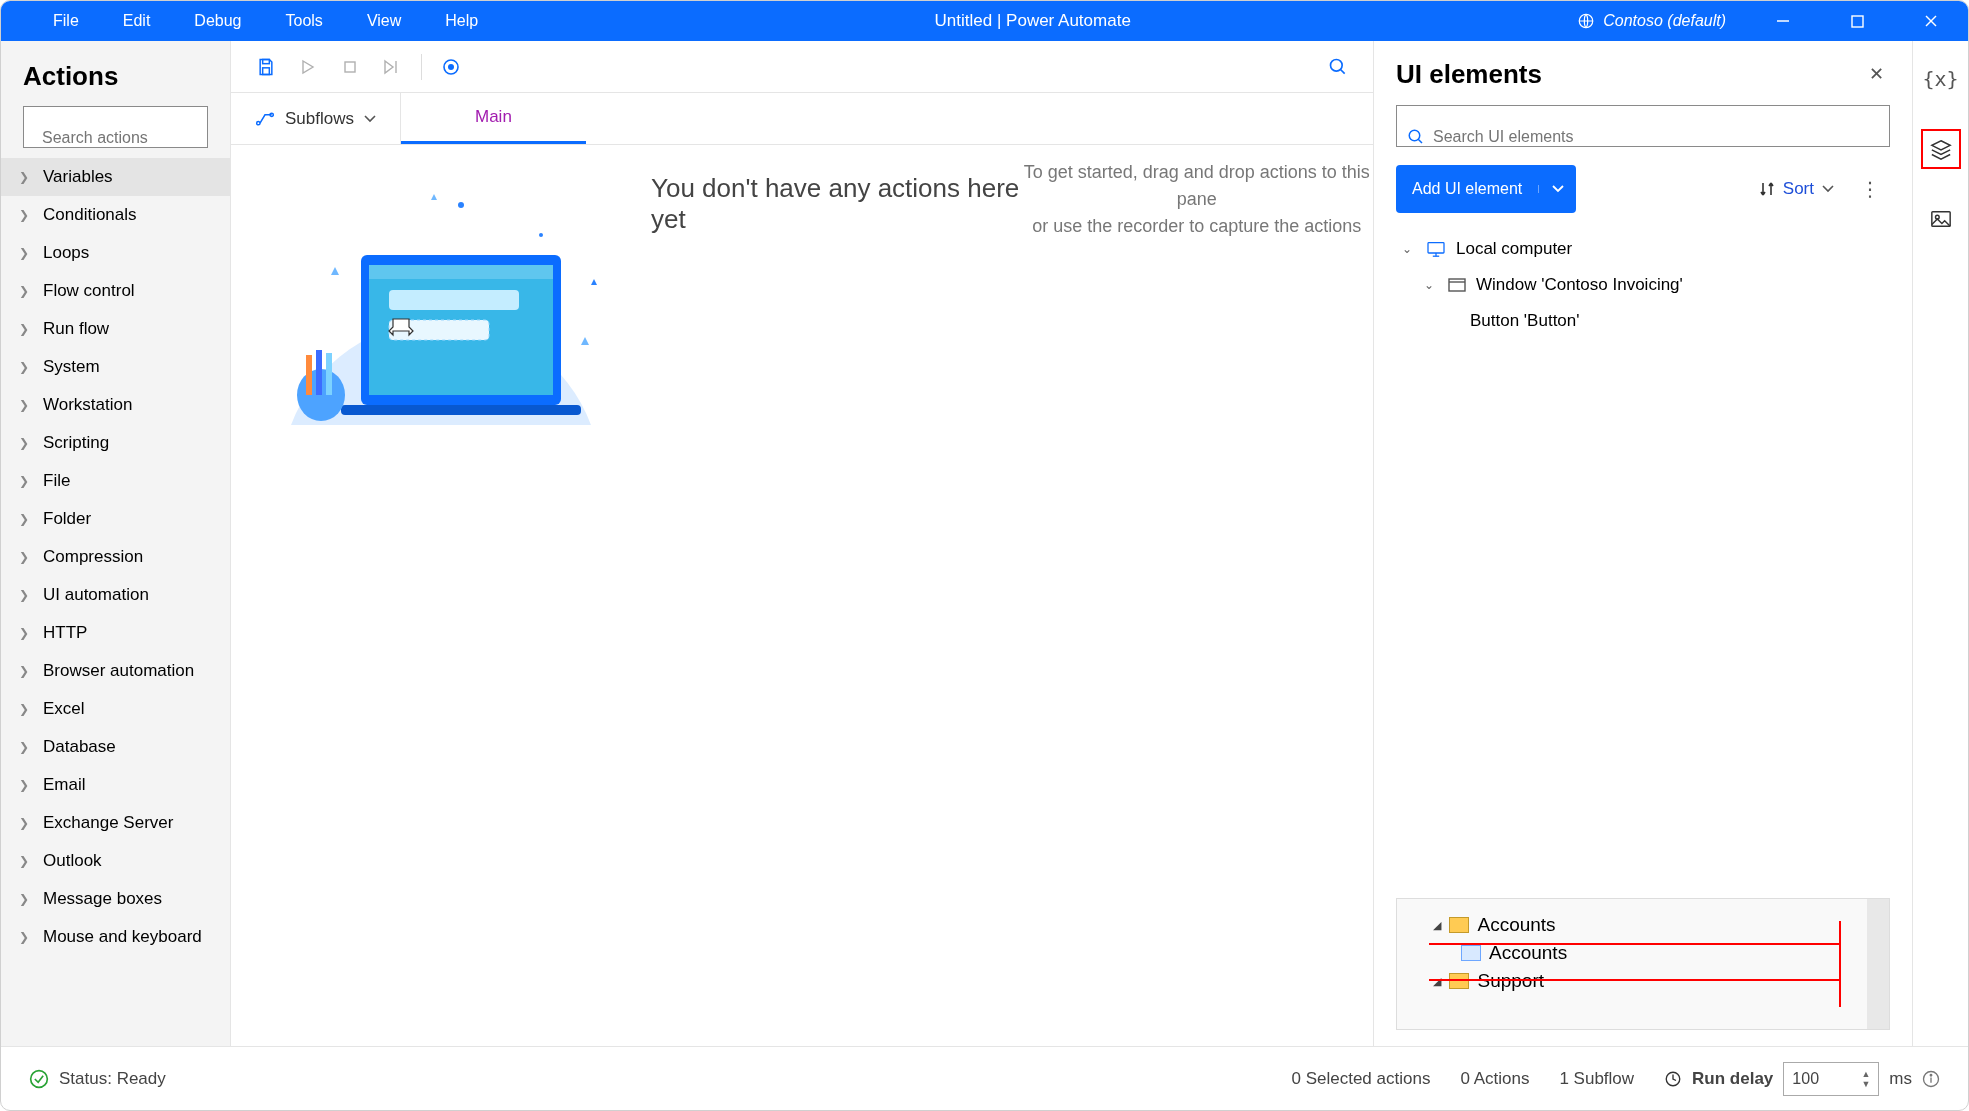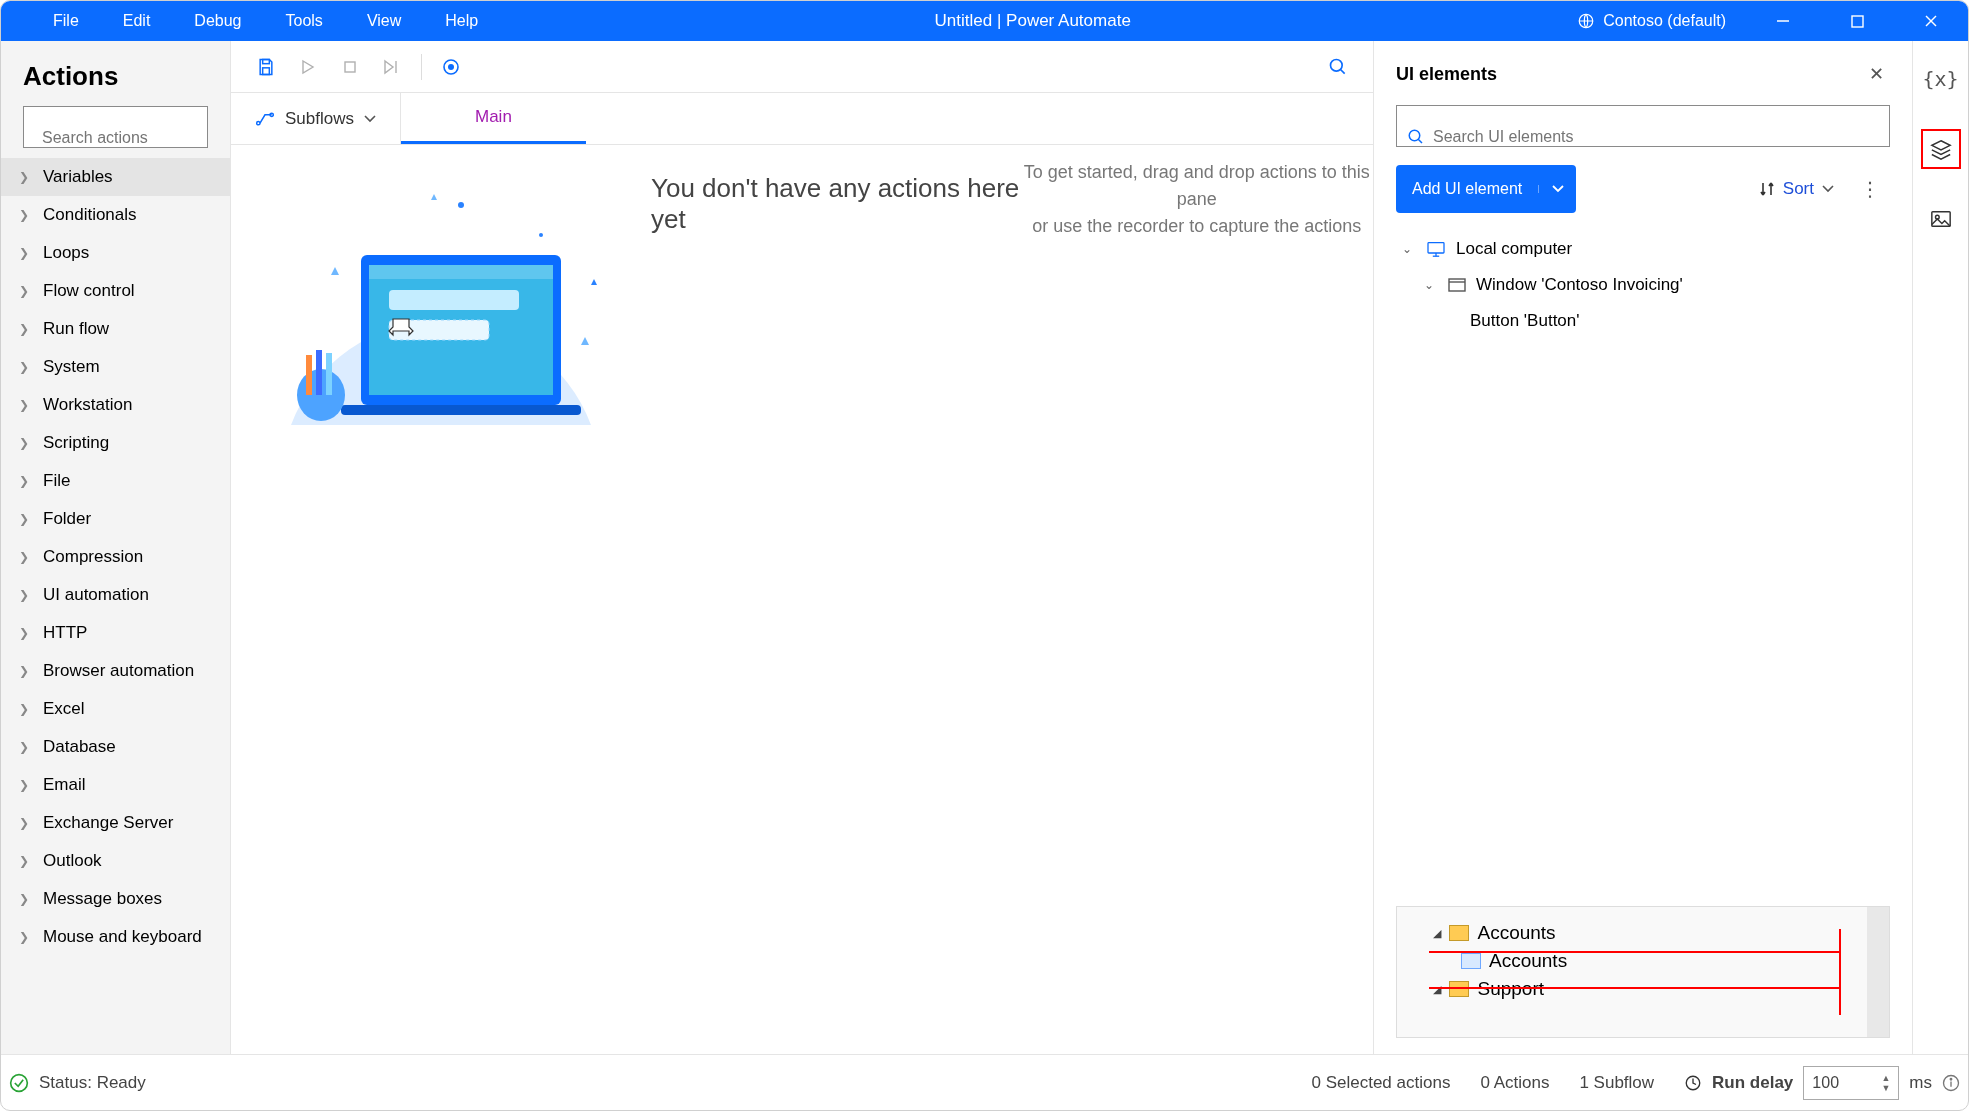--- a/index.html
+++ b/index.html
@@ -2,21 +2,21 @@
 <html><head>
 <meta charset="utf-8">
 <style>
 * { box-sizing: border-box; margin: 0; padding: 0; font-family: "Segoe UI", Arial, sans-serif; }
 body { width: 1969px; height: 1111px; overflow: hidden; background: #fff; display: flex; flex-direction: column; border: 1px solid #d0d0d0; border-radius: 10px; }
 .titlebar { height: 40px; background: #0b6cff; color: #fff; display: flex; align-items: center; font-size: 16px; }
 .titlebar .menus { display: flex; gap: 0; padding-left: 30px; }
 .titlebar .menus .mitem { padding: 8px 22px; cursor: default; }
 .titlebar .title-center { flex: 1; text-align: center; font-size: 17px; }
 .titlebar .right { display: flex; align-items: center; gap: 16px; padding-right: 8px; }
-.titlebar .right .env { display: flex; align-items: center; gap: 8px; padding: 0 12px; }
+.titlebar .right .env { display: flex; align-items: center; gap: 8px; padding: 0 12px; font-style: italic; }
 .titlebar .winbtn { width: 58px; height: 40px; display: flex; align-items: center; justify-content: center; }
 .main-area { flex: 1; display: flex; min-height: 0; }
 .actions-panel { width: 230px; background: #f4f4f4; border-right: 1px solid #e5e5e5; display: flex; flex-direction: column; }
 .actions-panel h2 { font-size: 26px; font-weight: 600; padding: 20px 22px 14px; }
 .search-wrap { padding: 0 22px 10px; }
 .search-box { display: flex; align-items: flex-end; border: 1px solid #8a8a8a; background: #fff; height: 42px; padding: 0 10px; }
 .search-box input { border: none; outline: none; flex: 1; font-size: 16px; margin-left: 8px; background: transparent; }
 .actions-list { flex: 1; overflow-y: auto; }
 .actions-list .aitem { display: flex; align-items: center; gap: 10px; padding: 9px 18px; font-size: 17px; cursor: default; }
 .actions-list .aitem:first-child { background: #e4e4e4; }
@@ -29,21 +29,21 @@
 .toolbar .spacer { flex: 1; }
 .tabs-row { height: 52px; border-bottom: 1px solid #e5e5e5; display: flex; align-items: stretch; }
 .subflows-tab { display: flex; align-items: center; gap: 10px; padding: 0 24px; font-size: 17px; border-right: 1px solid #e5e5e5; color: #333; }
 .main-tab { display: flex; align-items: center; justify-content: center; padding: 0 74px; font-size: 17px; border-bottom: 3px solid #0b6cff; color: #a21caf; }
 .canvas { flex: 1; display: flex; flex-direction: row; align-items: flex-start; justify-content: center; color: #555; }
 .canvas h3 { font-size: 26px; font-weight: 400; color: #444; margin-top: 28px; }
 .canvas p { font-size: 18px; color: #777; margin-top: 14px; text-align: center; line-height: 1.5; }
 .illust { width: 420px; height: 300px; position: relative; }
 .ui-panel { width: 538px; background: #fff; display: flex; flex-direction: column; padding: 16px 22px; }
 .ui-panel .ui-head { display: flex; align-items: center; justify-content: space-between; margin-bottom: 14px; }
-.ui-panel h2 { font-size: 18px; font-weight: 600; }
+.ui-panel h2 { font-size: 26px; font-weight: 600; }
 .close-x { font-size: 18px; color: #555; padding: 6px; cursor: pointer; }
 .ui-search { margin-bottom: 18px; }
 .ui-actions-row { display: flex; align-items: center; justify-content: space-between; margin-bottom: 18px; }
 .add-btn { display: flex; align-items: center; background: #0b6cff; color: #fff; height: 48px; border-radius: 4px; overflow: hidden; }
 .add-btn .lbl { padding: 0 16px; font-size: 16px; }
 .add-btn .drop { border-left: 1px solid rgba(255,255,255,0.4); width: 38px; display: flex; align-items: center; justify-content: center; }
 .sort-btn { display: flex; align-items: center; gap: 8px; font-size: 17px; color: #1d4ed8; }
 .more-dots { padding: 0 10px; color: #555; font-size: 20px; }
 .tree { font-size: 17px; }
 .tree-row { display: flex; align-items: center; gap: 10px; padding: 8px 6px; }
@@ -56,21 +56,21 @@
 .preview-tree .prow { display: flex; align-items: center; gap: 8px; padding: 3px 0; }
 .preview-tree .fold { width: 20px; height: 16px; background: #ffcb53; border: 1px solid #c49a2a; }
 .preview-tree .tbl { width: 20px; height: 16px; background: #d8e9ff; border: 1px solid #6ea7ff; }
 .preview-redbox { position: absolute; left: 32px; top: 44px; right: 48px; height: 1px; border-top: 2px solid red; }
 .preview-redbox2 { position: absolute; left: 32px; top: 80px; right: 48px; height: 1px; border-top: 2px solid red; }
 .preview-redv { position: absolute; right: 48px; top: 22px; width: 1px; height: 86px; border-left: 2px solid red; }
 .preview-scroll { position: absolute; right: 0; top: 0; bottom: 0; width: 22px; background: #e8e8e8; }
 .right-rail { width: 56px; border-left: 1px solid #e5e5e5; display: flex; flex-direction: column; align-items: center; padding-top: 18px; gap: 30px; }
 .right-rail .ricon { width: 40px; height: 40px; display: flex; align-items: center; justify-content: center; color: #555; font-size: 20px; }
 .right-rail .ricon.active { border: 2px solid red; }
-.statusbar { height: 56px; border-top: 1px solid #e5e5e5; display: flex; align-items: center; padding: 0 8px; font-size: 17px; color: #444; gap: 30px; }
+.statusbar { height: 64px; border-top: 1px solid #e5e5e5; display: flex; align-items: center; padding: 0 28px; font-size: 17px; color: #444; gap: 30px; }
 .statusbar .status-left { display: flex; align-items: center; gap: 10px; }
 .statusbar .sspacer { flex: 1; }
 .delay-input { width: 96px; height: 34px; border: 1px solid #aaa; display: flex; align-items: center; padding: 0 8px; font-size: 16px; }
 .spinbtns { display: flex; flex-direction: column; margin-left: auto; font-size: 9px; color: #666; }
 svg { display: block; }
 </style>
 </head>
 <body>
 
 <div class="titlebar">

